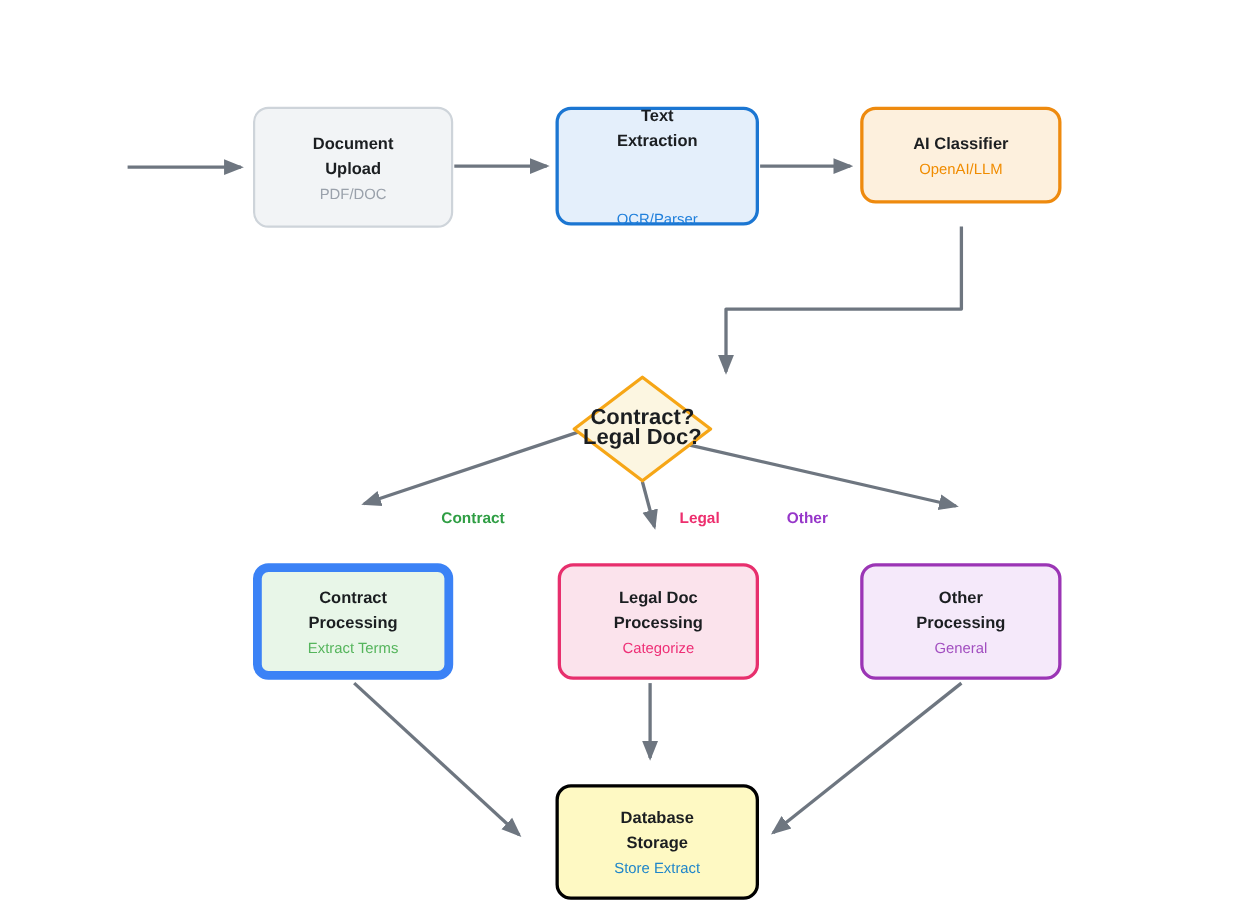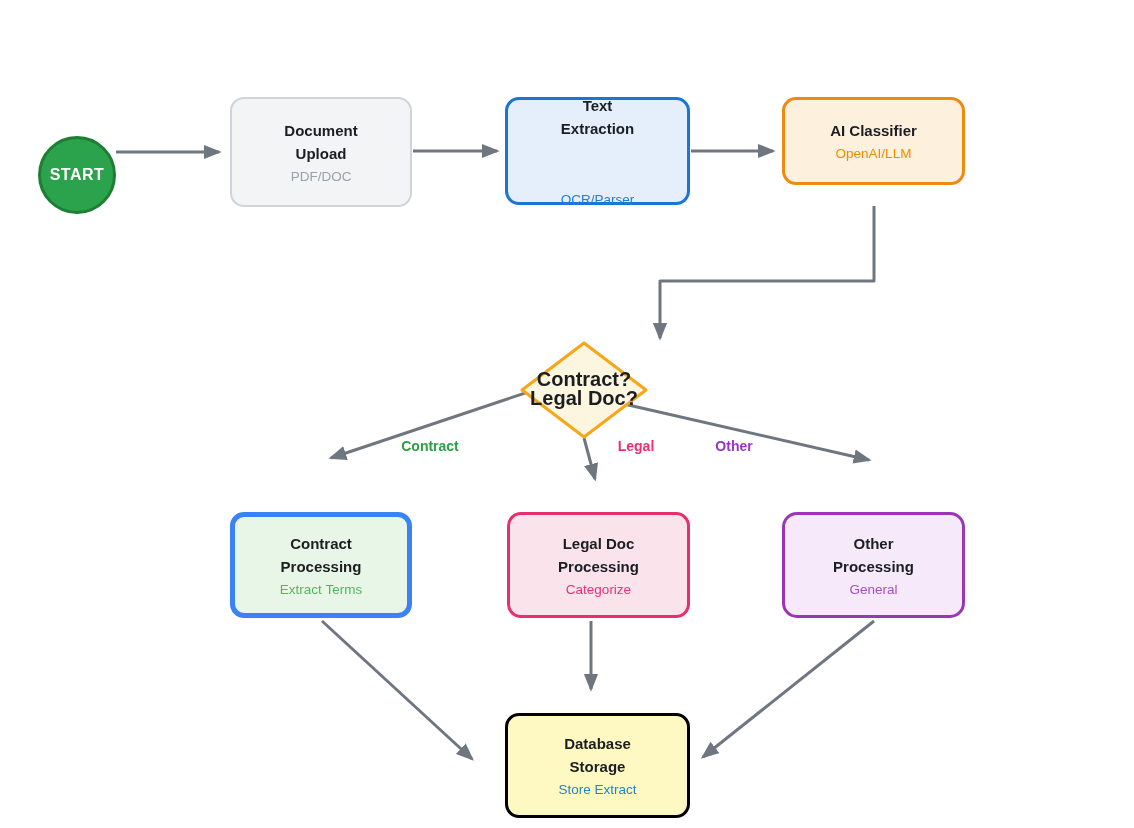--- a/index.html
+++ b/index.html
@@ -45,21 +45,21 @@
     margin-top: 3px;
     text-align: center;
   }
   
   .n-upload     { background: #f2f4f6; border: 2px solid #ced4da; }
   .n-upload .subtitle     { color: #9aa1ab; }
   .n-extract    { background: #e4effb; border: 3px solid #1b76d2; gap: 48px; }
   .n-extract .subtitle    { color: #1f7fdb; }
   .n-classifier { background: #fdf0dd; border: 3px solid #ee8a0e; }
   .n-classifier .subtitle { color: #f08c00; }
-  .n-contract   { background: #e8f6e8; border: 5px solid #3b82f6; }
+  .n-contract   { background: #e8f6e8; border: 8px solid #3b82f6; }
   .n-contract .subtitle   { color: #55b55c; }
   .n-legal      { background: #fbe3ec; border: 3px solid #e72f6d; }
   .n-legal .subtitle      { color: #ee2f76; }
   .n-other      { background: #f5e9fa; border: 3px solid #9b35b5; }
   .n-other .subtitle      { color: #a24fc0; }
   .n-database   { background: #fef9c3; border: 3px solid #000000; }
   .n-database .subtitle   { color: #1f86c9; }
 
   .start-circle {
     position: absolute;
@@ -92,32 +92,33 @@
     line-height: 19px;
     color: #1b1e21;
   }
   .edge-label {
     position: absolute;
     z-index: 2;
     font-weight: bold;
     font-size: 14px;
     transform: translate(-50%, -50%);
     white-space: nowrap;
+    margin-top: 24px;
   }
   .el-contract { left: 430px; top: 446px; color: #2f9e44; }
   .el-legal    { left: 636px; top: 446px; color: #ed2f6e; }
   .el-other    { left: 734px; top: 446px; color: #9636c9; }
 
   
   .p-upload     { left: 230px; top: 97px;  width: 182px; height: 110px; }
   .p-extract    { left: 505px; top: 97px;  width: 185px; height: 108px; }
   .p-classifier { left: 782px; top: 97px;  width: 183px; height: 88px; }
   .p-contract   { left: 230px; top: 512px; width: 182px; height: 106px; }
   .p-legal      { left: 507px; top: 512px; width: 183px; height: 106px; }
-  .p-other      { left: 782px; top: 512px; width: 183px; height: 106px; border-radius: 15px; }
+  .p-other      { left: 782px; top: 512px; width: 183px; height: 106px; }
   .p-database   { left: 505px; top: 713px; width: 185px; height: 105px; }
 </style>
 </head>
 <body>
 
 <div class="canvas">
 
   <svg class="edges" width="1134" height="828" viewBox="0 0 1134 828">
     <defs>
       <marker id="arrow" viewBox="0 0 10 10" refX="8.5" refY="5" markerWidth="6" markerHeight="6" orient="auto-start-reverse">
@@ -134,23 +135,20 @@
     <path d="M584 438 L595 479" stroke="#6e7680" stroke-width="3" fill="none" marker-end="url(#arrow)"></path>
     <path d="M624 404 L869 460" stroke="#6e7680" stroke-width="3" fill="none" marker-end="url(#arrow)"></path>
 
     <path d="M322 621 L472 759" stroke="#6e7680" stroke-width="3" fill="none" marker-end="url(#arrow)"></path>
     <path d="M591 621 L591 689" stroke="#6e7680" stroke-width="3" fill="none" marker-end="url(#arrow)"></path>
     <path d="M874 621 L703 757" stroke="#6e7680" stroke-width="3" fill="none" marker-end="url(#arrow)"></path>
 
     <polygon points="584,343 646,390 584,437 522,390" fill="#fcf6e1" stroke="#f6a616" stroke-width="3" stroke-linejoin="round"></polygon>
   </svg>
 
-  <div class="start-circle">
-    <span>START</span>
-  </div>
 
   <div class="node n-upload p-upload">
     <div class="title">Document Upload</div>
     <div class="subtitle">PDF/DOC</div>
   </div>
 
   <div class="node n-extract p-extract">
     <div class="title">Text Extraction</div>
     <div class="subtitle">OCR/Parser</div>
   </div>

